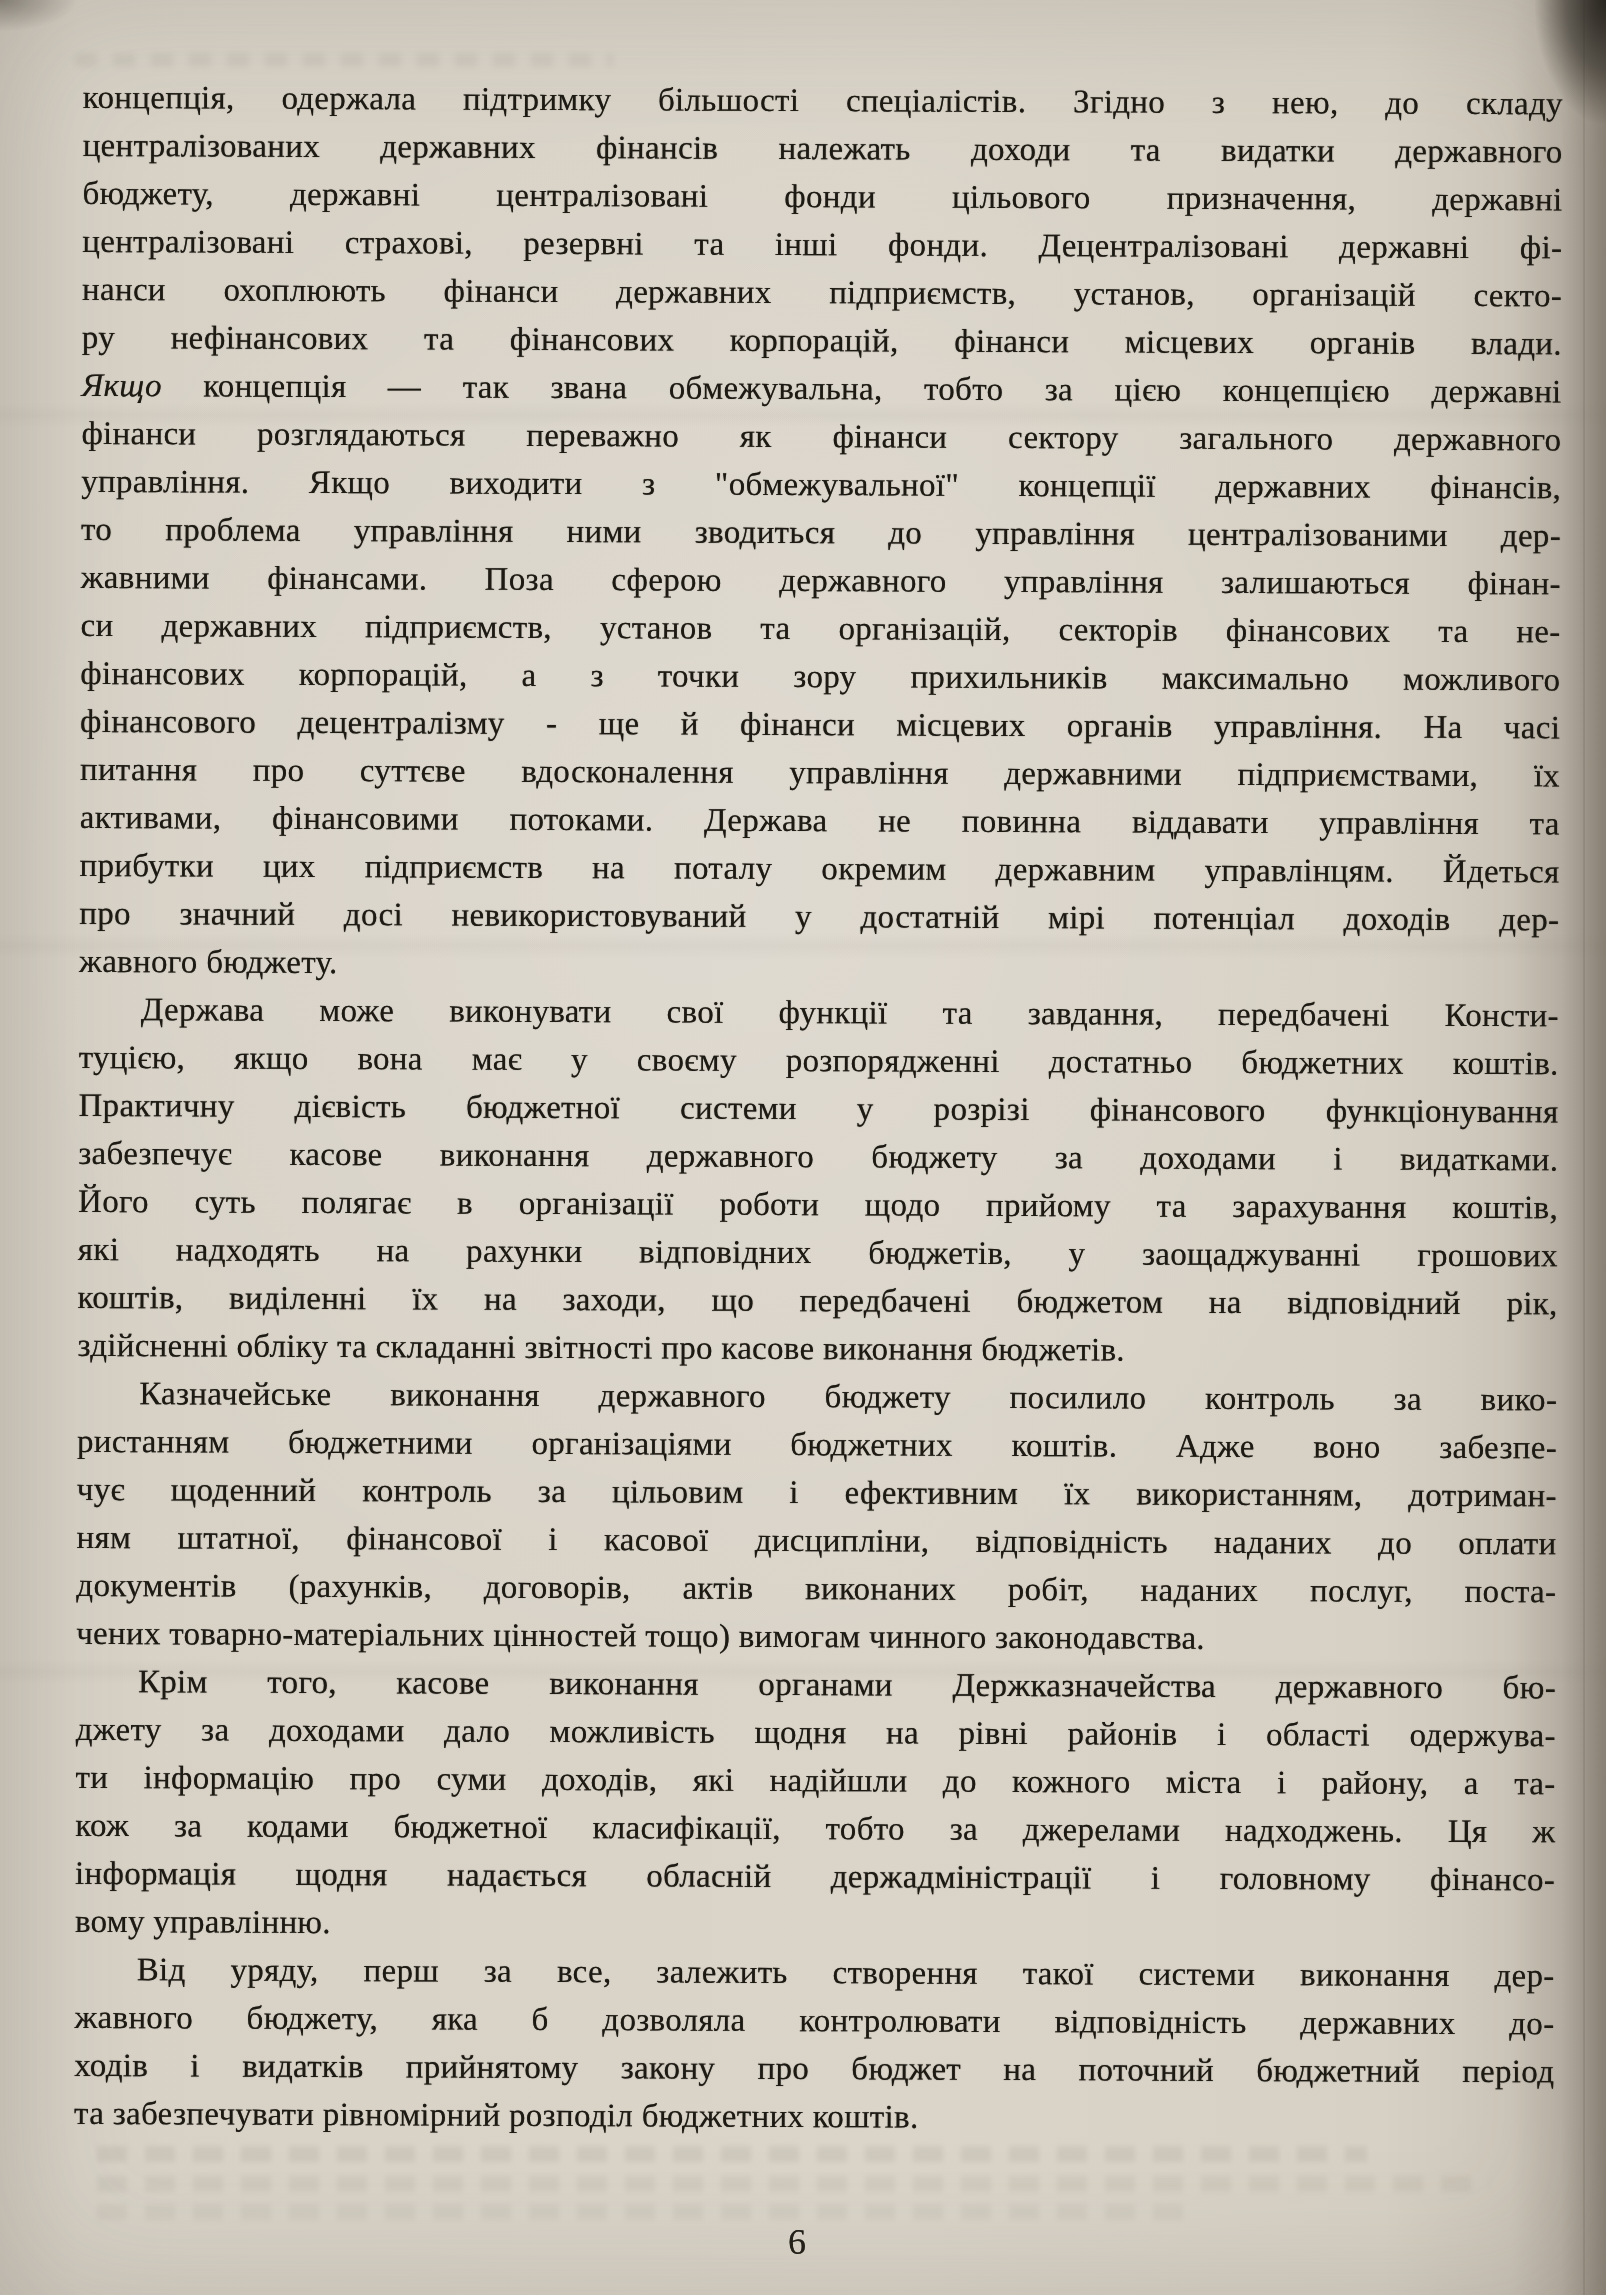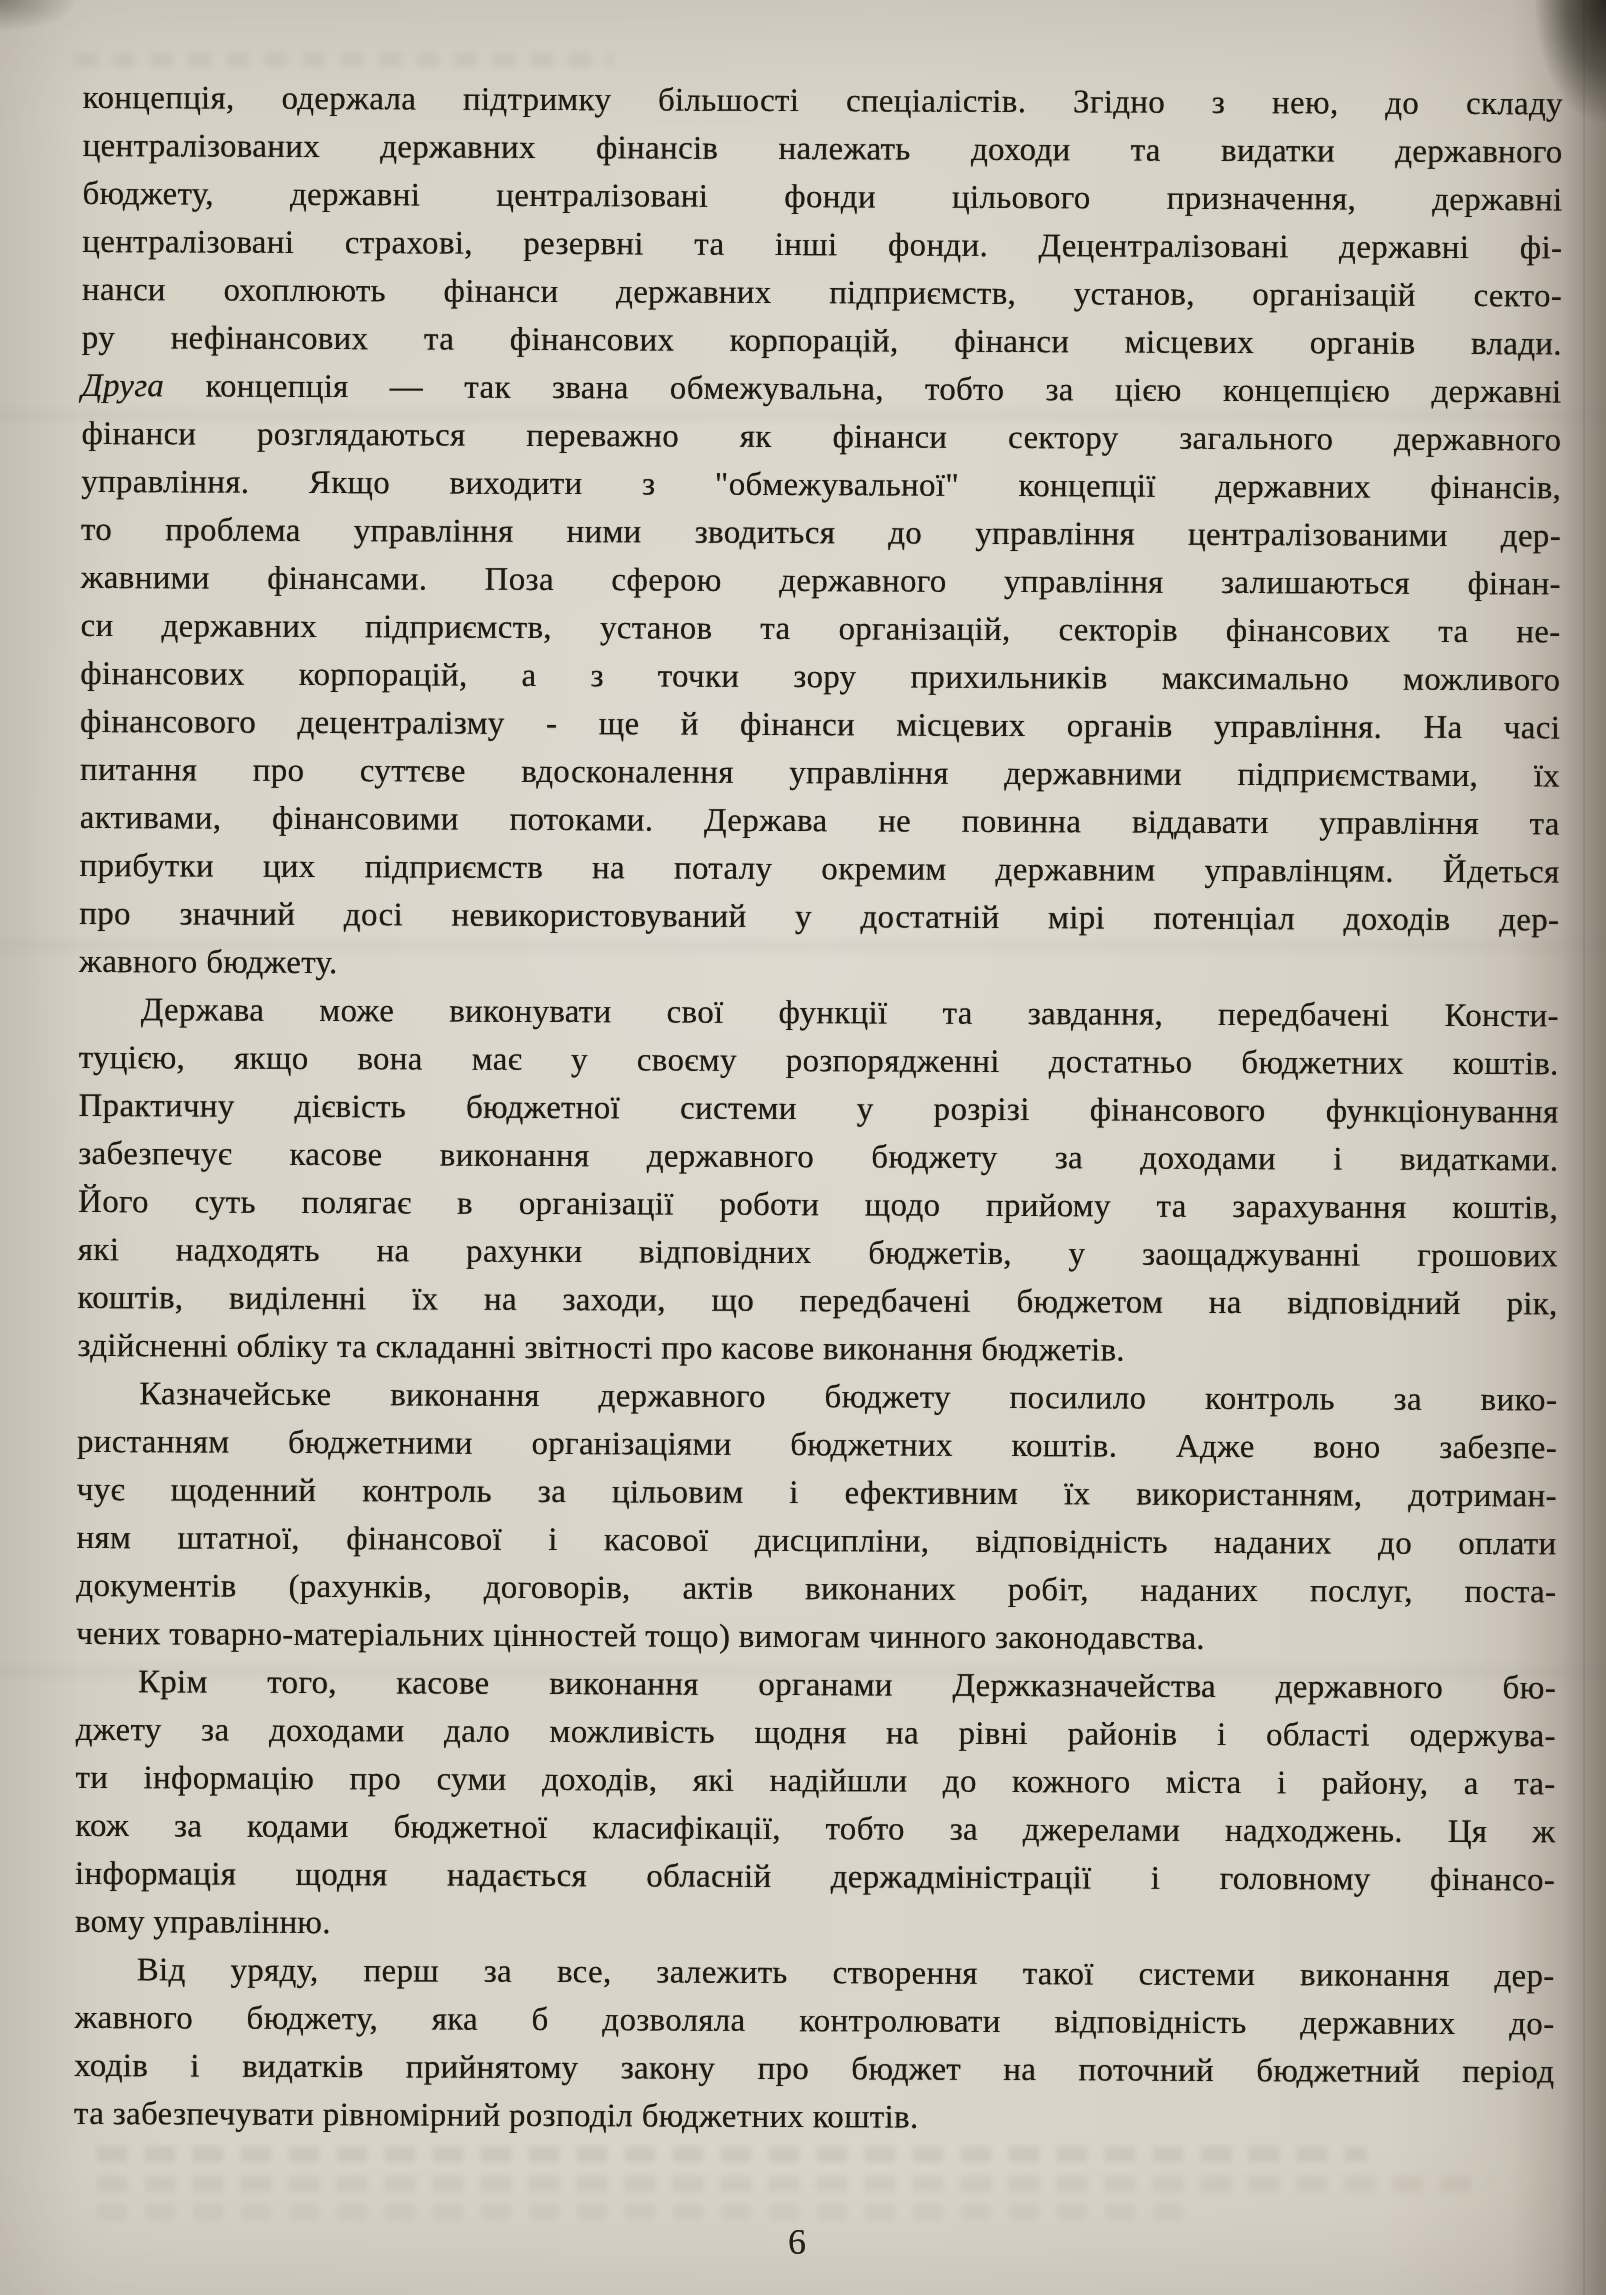--- a/index.html
+++ b/index.html
@@ -86,21 +86,21 @@
   <div class="streak" style="top:933px"></div>
   <div class="streak" style="top:1659px"></div>
 
   <div class="text-block">
       <div class="line"><span>концепція, одержала підтримку більшості спеціалістів. Згідно з нею, до складу</span></div>
       <div class="line"><span>централізованих державних фінансів належать доходи та видатки державного</span></div>
       <div class="line"><span>бюджету, державні централізовані фонди цільового призначення, державні</span></div>
       <div class="line"><span>централізовані страхові, резервні та інші фонди. Децентралізовані державні фі-</span></div>
       <div class="line"><span>нанси охоплюють фінанси державних підприємств, установ, організацій секто-</span></div>
       <div class="line"><span>ру нефінансових та фінансових корпорацій, фінанси місцевих органів влади.</span></div>
-      <div class="line"><span class="it">Друга</span><span> концепція — так звана обмежувальна, тобто за цією концепцією державні</span></div>
+      <div class="line"><span class="it">Якщо</span><span> концепція — так звана обмежувальна, тобто за цією концепцією державні</span></div>
       <div class="line"><span>фінанси розглядаються переважно як фінанси сектору загального державного</span></div>
       <div class="line"><span>управління. Якщо виходити з "обмежувальної" концепції державних фінансів,</span></div>
       <div class="line"><span>то проблема управління ними зводиться до управління централізованими дер-</span></div>
       <div class="line"><span>жавними фінансами. Поза сферою державного управління залишаються фінан-</span></div>
       <div class="line"><span>си державних підприємств, установ та організацій, секторів фінансових та не-</span></div>
       <div class="line"><span>фінансових корпорацій, а з точки зору прихильників максимально можливого</span></div>
       <div class="line"><span>фінансового децентралізму - ще й фінанси місцевих органів управління. На часі</span></div>
       <div class="line"><span>питання про суттєве вдосконалення управління державними підприємствами, їх</span></div>
       <div class="line"><span>активами, фінансовими потоками. Держава не повинна віддавати управління та</span></div>
       <div class="line"><span>прибутки цих підприємств на поталу окремим державним управлінцям. Йдеться</span></div>

